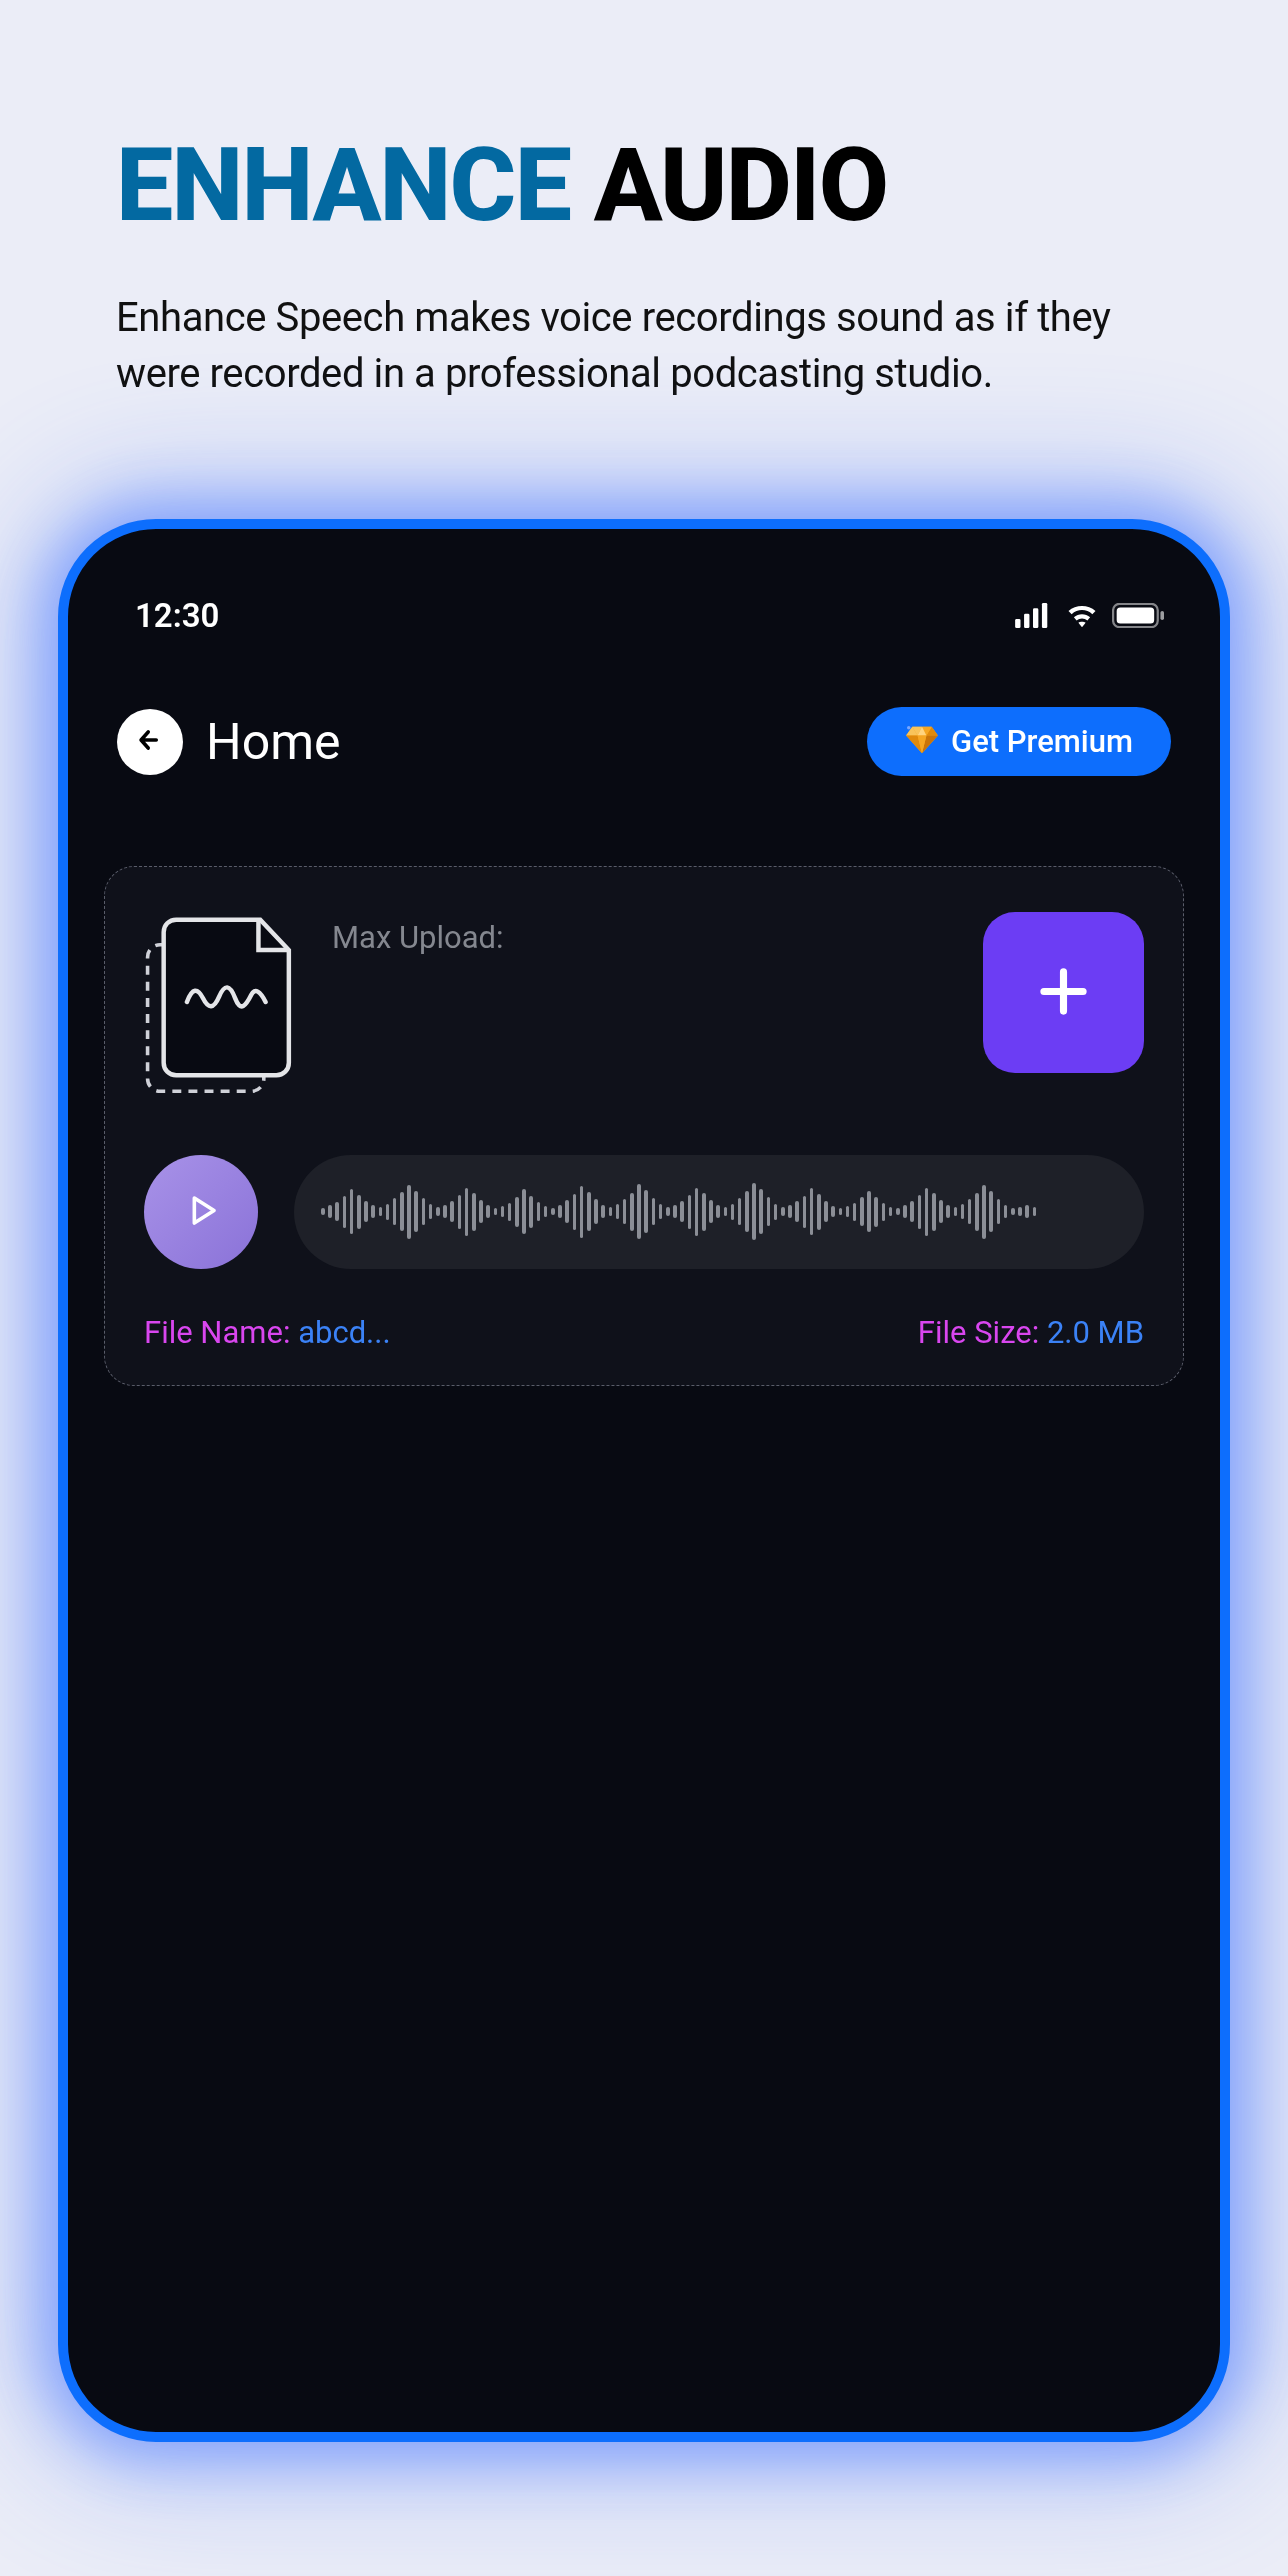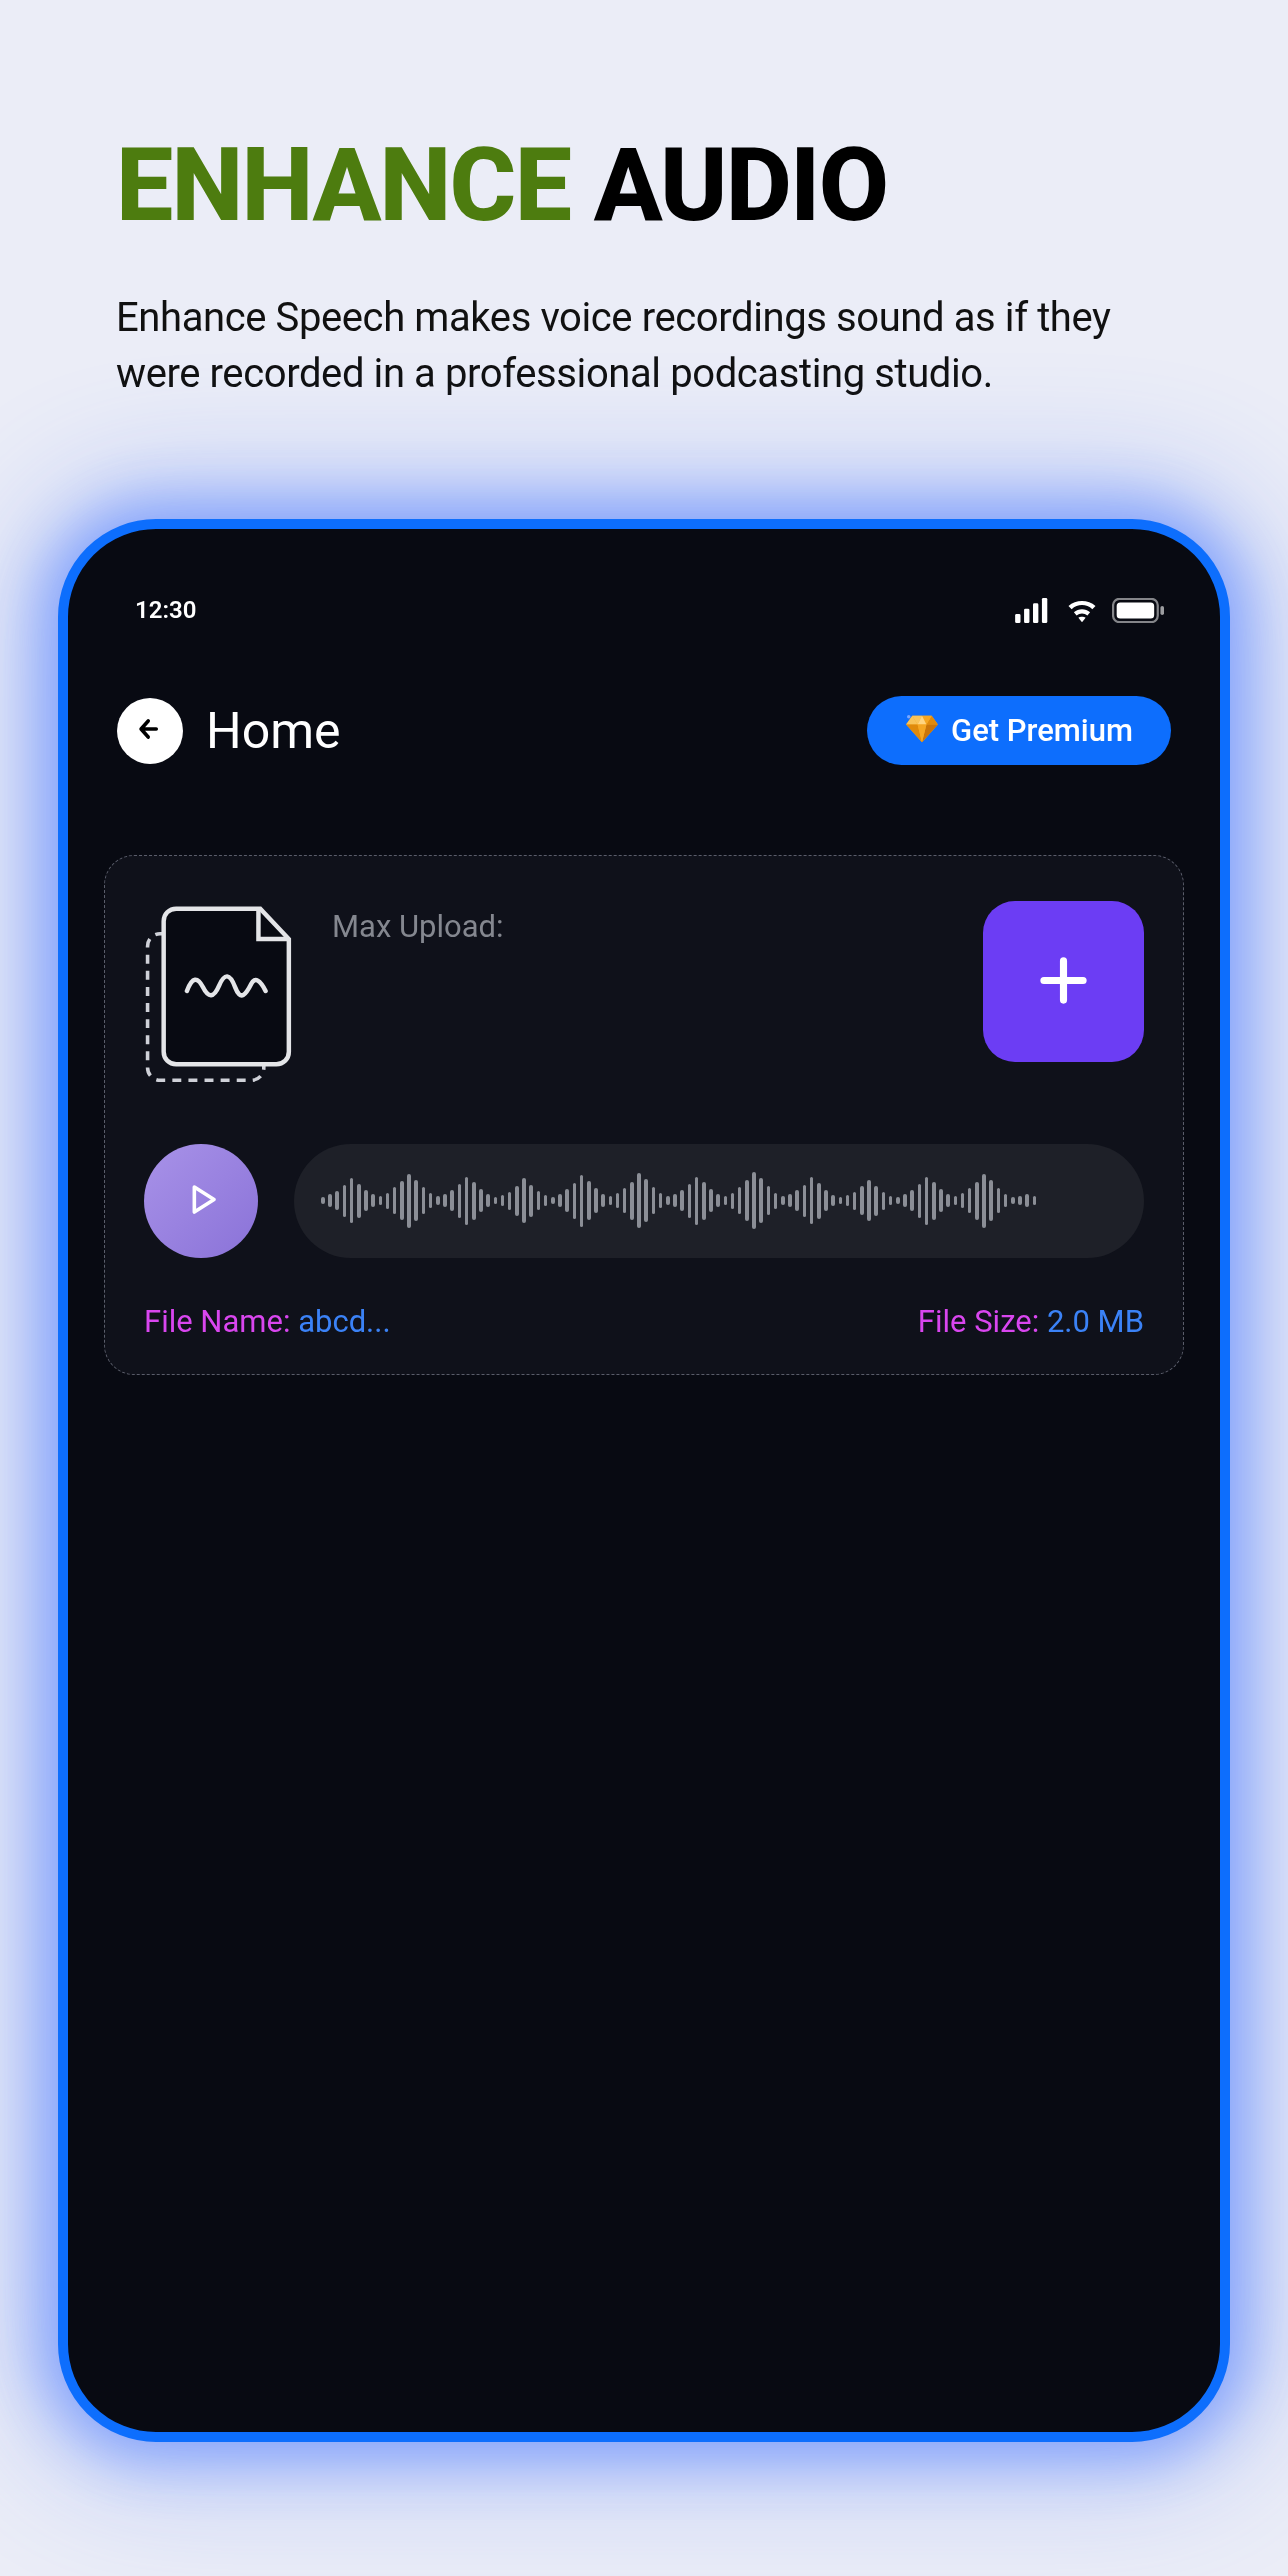--- a/index.html
+++ b/index.html
@@ -22,21 +22,21 @@
     
     .hero-title {
       font-size: 102px;
       font-weight: 800;
       letter-spacing: -1.8px;
       line-height: 1;
       margin-bottom: 54px;
     }
     
     .hero-title-blue {
-      color: #4d7c0f;
+      color: #0369a1;
     }
     
     .hero-title-black {
       color: #000;
     }
     
     .hero-subtitle {
       font-size: 40px;
       font-weight: 400;
       color: #111;
@@ -65,21 +65,21 @@
     
     .status-bar {
       display: flex;
       justify-content: space-between;
       align-items: center;
       padding: 67px 54px 18px 67px;
       color: #fff;
     }
     
     .status-time {
-      font-size: 24px;
+      font-size: 33px;
       font-weight: 600;
     }
     
     .status-icons {
       display: flex;
       gap: 12.5px;
       align-items: center;
     }
     
     .signal-icon svg, .wifi-icon svg, .battery-icon svg {

